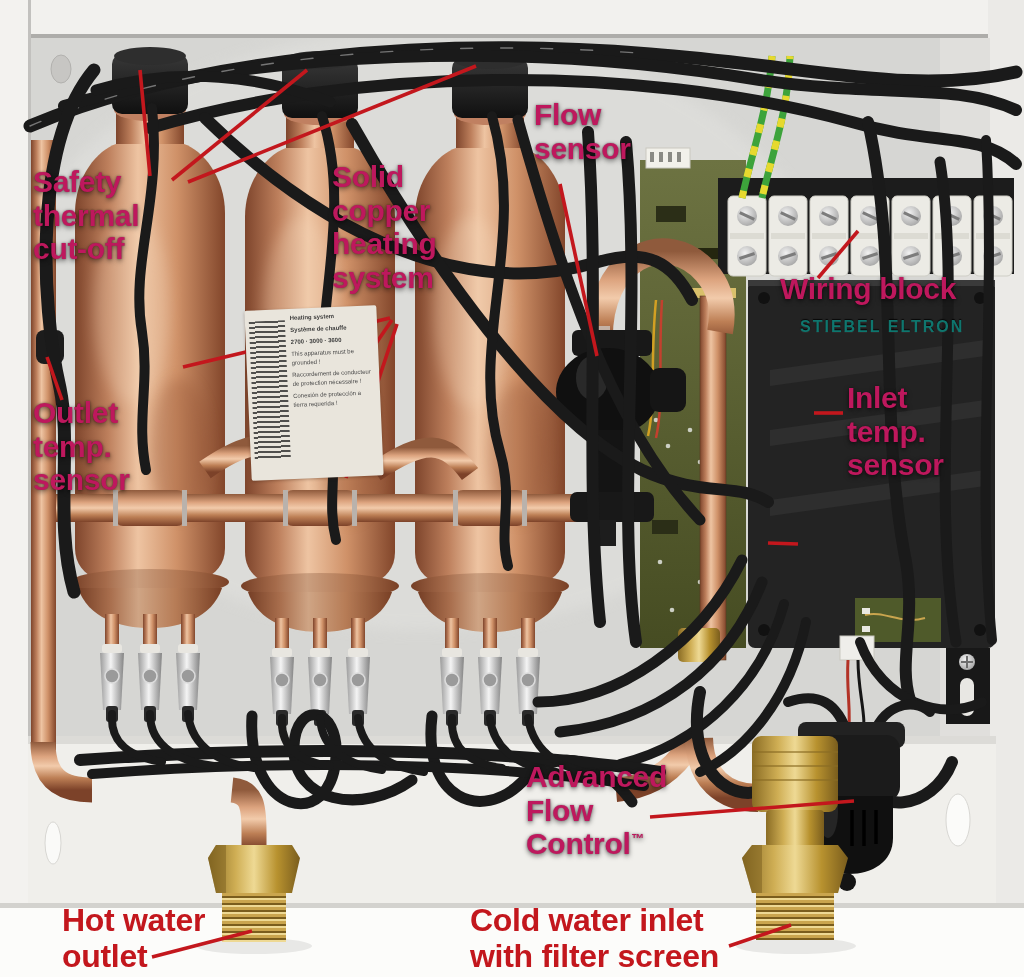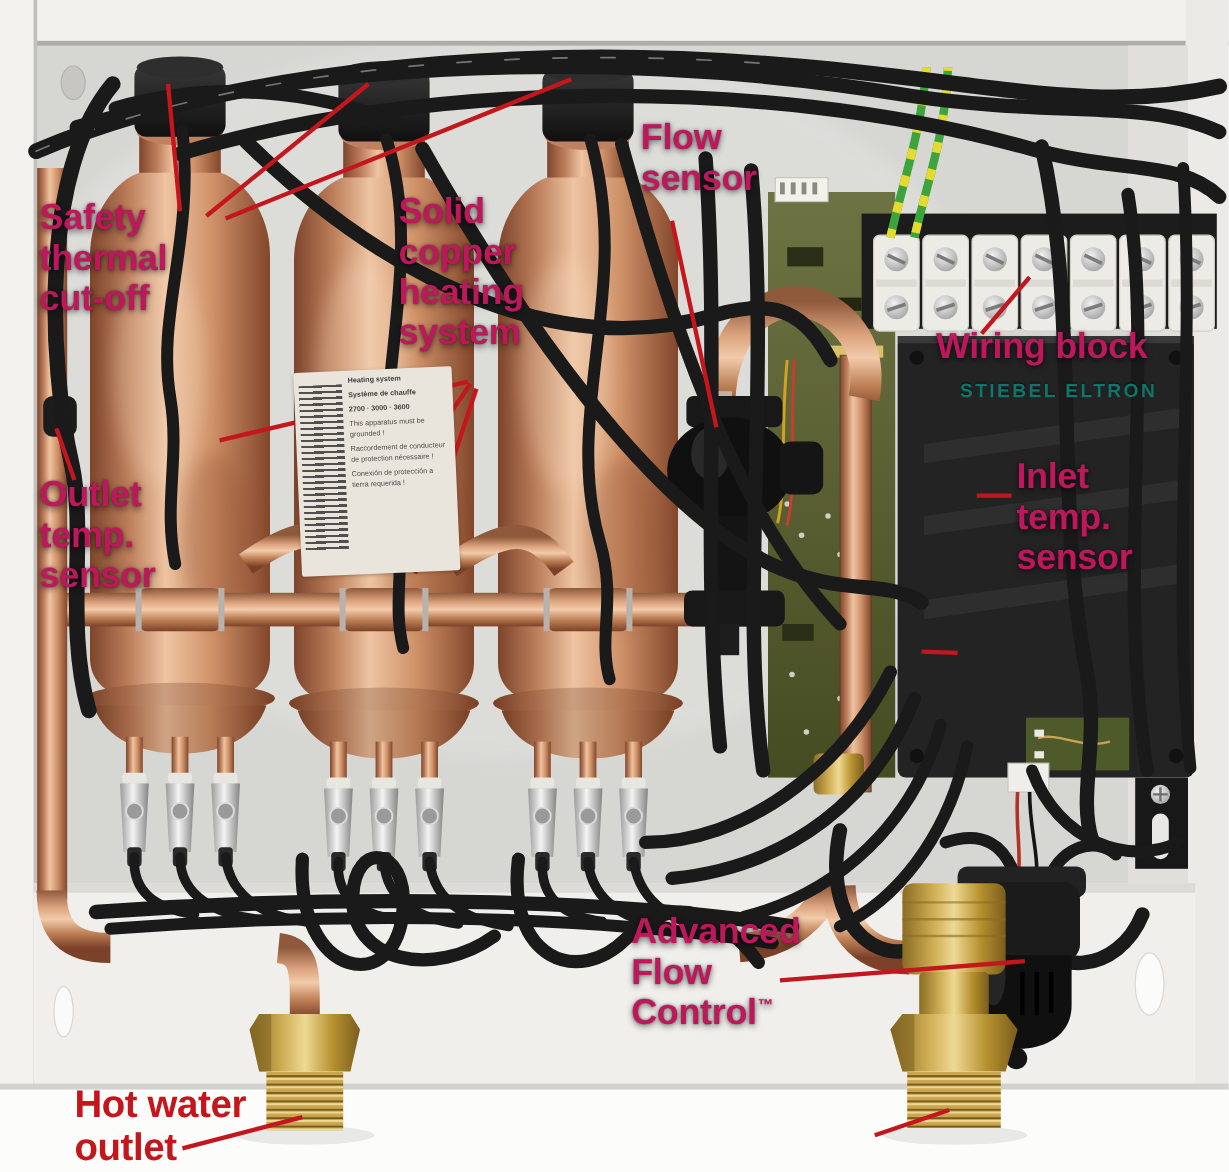--- a/index.html
+++ b/index.html
@@ -377,14 +377,16 @@
 sensor</div>
 
 
 <div class="callout" style="left:526px;top:760px;"><span>Advanced
 Flow
 Control</span><span class="tm">™</span></div>
 
 <div class="callout red" style="left:62px;top:903px;">Hot water
 outlet</div>
 
+<div class="callout red" style="left:470px;top:903px;">Cold water inlet
+with filter screen</div>
 
 </div>
 
 </body></html>

